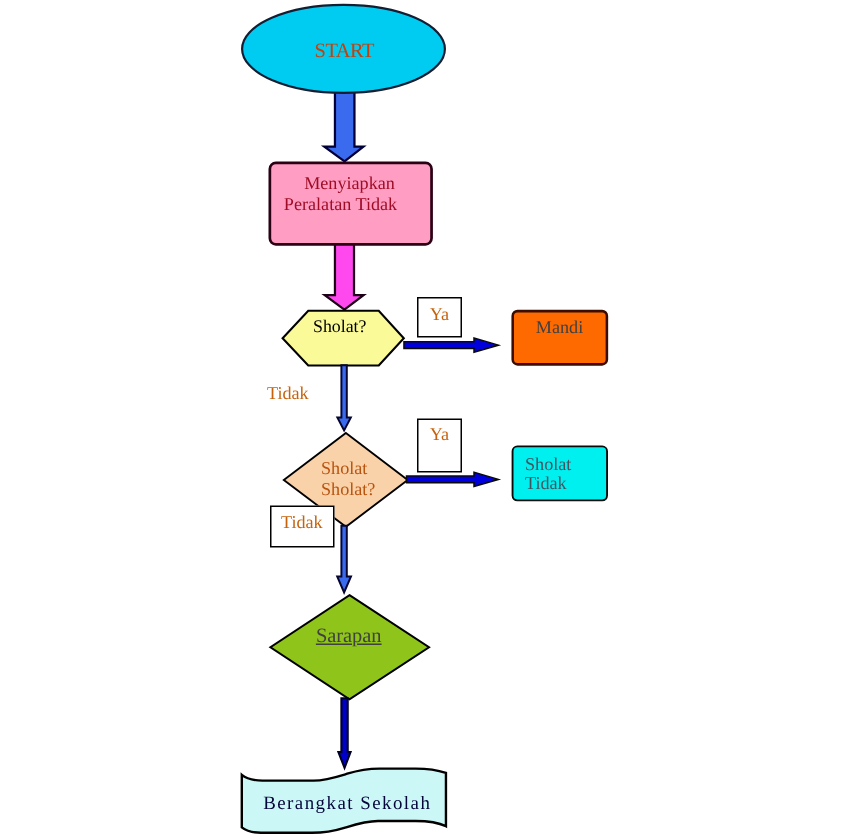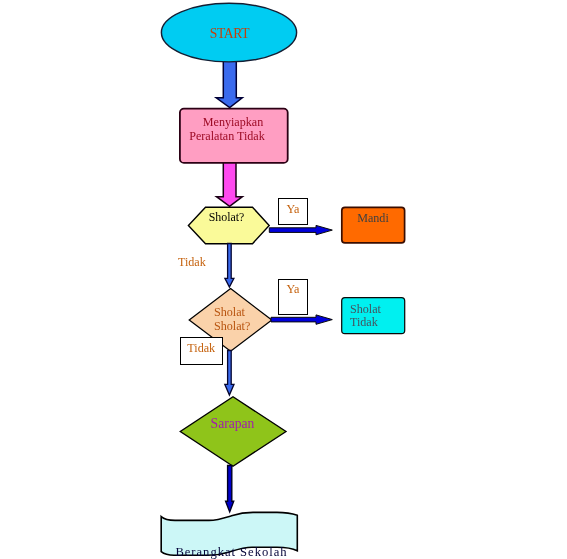--- a/index.html
+++ b/index.html
@@ -15,22 +15,22 @@
              font-family:"Liberation Serif", serif; }
 
   .t-start   { left:161px; top:27px; width:137px; font-size:13.6px; color:#c2410c; letter-spacing:-0.3px; }
   .t-prepare { left:0; top:0; width:567px; font-size:12.1px; color:#9e0c26; line-height:13px; }
   .t-prepare > div:nth-child(1) { position:absolute; left:173px; top:116px; width:120px; }
   .t-prepare > div:nth-child(2) { position:absolute; left:167px; top:130px; width:120px; }
   .t-mandiq  { left:186px; top:211px; width:81px; font-size:11.9px; color:#000000; }
   .t-mandi   { left:341px; top:212px; width:64px; font-size:12.1px; color:#404040; }
   .t-sholatq { left:214px; top:306px; width:83px; font-size:12.1px; color:#b8540f; line-height:13.7px; text-align:left; }
   .t-sholat  { left:350px; top:303px; width:60px; font-size:12.1px; color:#45535f; line-height:12.9px; text-align:left; }
-  .t-sarapan { left:179px; top:417px; width:107px; font-size:13.6px; color:#a21caf; }
-  .t-sekolah { left:163px; top:546px; width:137px; font-size:12.6px; color:#05053a; letter-spacing:0.98px; }
+  .t-sarapan { left:179px; top:417px; width:107px; font-size:13.6px; color:#404040;text-decoration:underline; }
+  .t-sekolah { left:163px; top:529px; width:137px; font-size:12.6px; color:#05053a; letter-spacing:0.98px; }
 
   .b-ya1    { left:278px; top:198px; width:30px; height:26.5px; font-size:12.1px; color:#c5620e; align-items:flex-start; padding-top:3px; }
   .t-tidak1 { left:178px; top:256px; width:40px; font-size:12.1px; color:#c5620e; text-align:left; }
   .b-ya2    { left:278px; top:279px; width:30px; height:35.5px; font-size:12.1px; color:#c5620e; align-items:flex-start; padding-top:2px; }
   .b-tidak2 { left:179.5px; top:337px; width:43.5px; height:27.5px; font-size:12.1px; color:#c5620e; align-items:flex-start; padding-top:3px; }
 </style>
 </head>
 <body>
 
 <div id="canvas">

